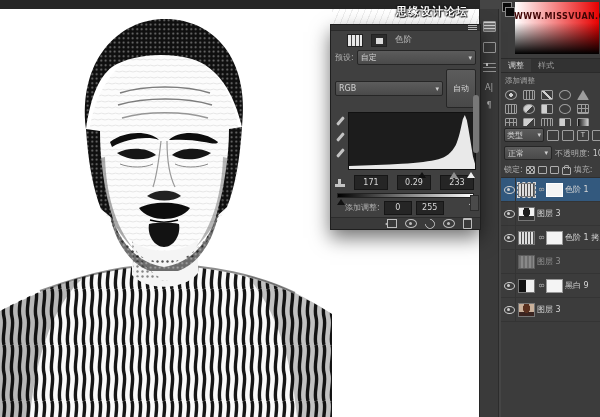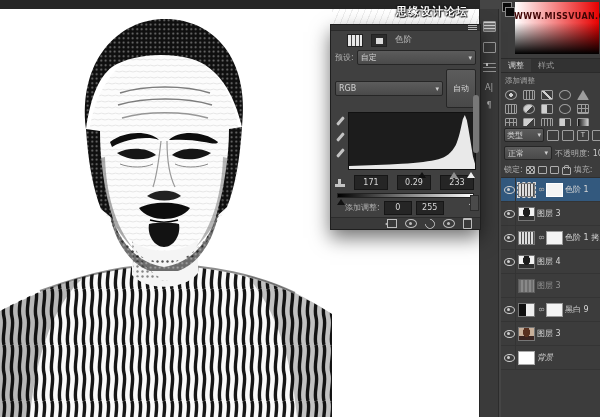--- a/index.html
+++ b/index.html
@@ -370,27 +370,20 @@
         <div class="lrow">
           <span class="eyebox">
               <span class="eye"></span>
             </span>
           <span class="thumb t-levels"></span>
           <span class="chain">8</span>
           <span class="thumb t-mask"></span>
           <span class="lname">色阶 1 拷贝</span>
         </div>
 
-        <div class="lrow">
-          <span class="eyebox">
-              <span class="eye"></span>
-            </span>
-          <span class="thumb t-img"></span>
-          <span class="lname">图层 4</span>
-        </div>
 
         <div class="lrow hidden-layer">
           <span class="eyebox"></span>
           <span class="thumb t-stripes"></span>
           <span class="lname">图层 3</span>
         </div>
 
 
         <div class="lrow">
           <span class="eyebox">
@@ -403,27 +396,20 @@
         </div>
 
         <div class="lrow">
           <span class="eyebox">
               <span class="eye"></span>
             </span>
           <span class="thumb t-img-color"></span>
           <span class="lname">图层 3</span>
         </div>
 
-        <div class="lrow">
-          <span class="eyebox">
-              <span class="eye"></span>
-            </span>
-          <span class="thumb t-white"></span>
-          <span class="lname italic">背景</span>
-        </div>
 
       </div>
     </div>
   </div>
 
   <div class="wm-site">思缘设计论坛</div>
   <div class="wm-url">WWW.MISSVUAN.COM</div>
 
 </div>
 

